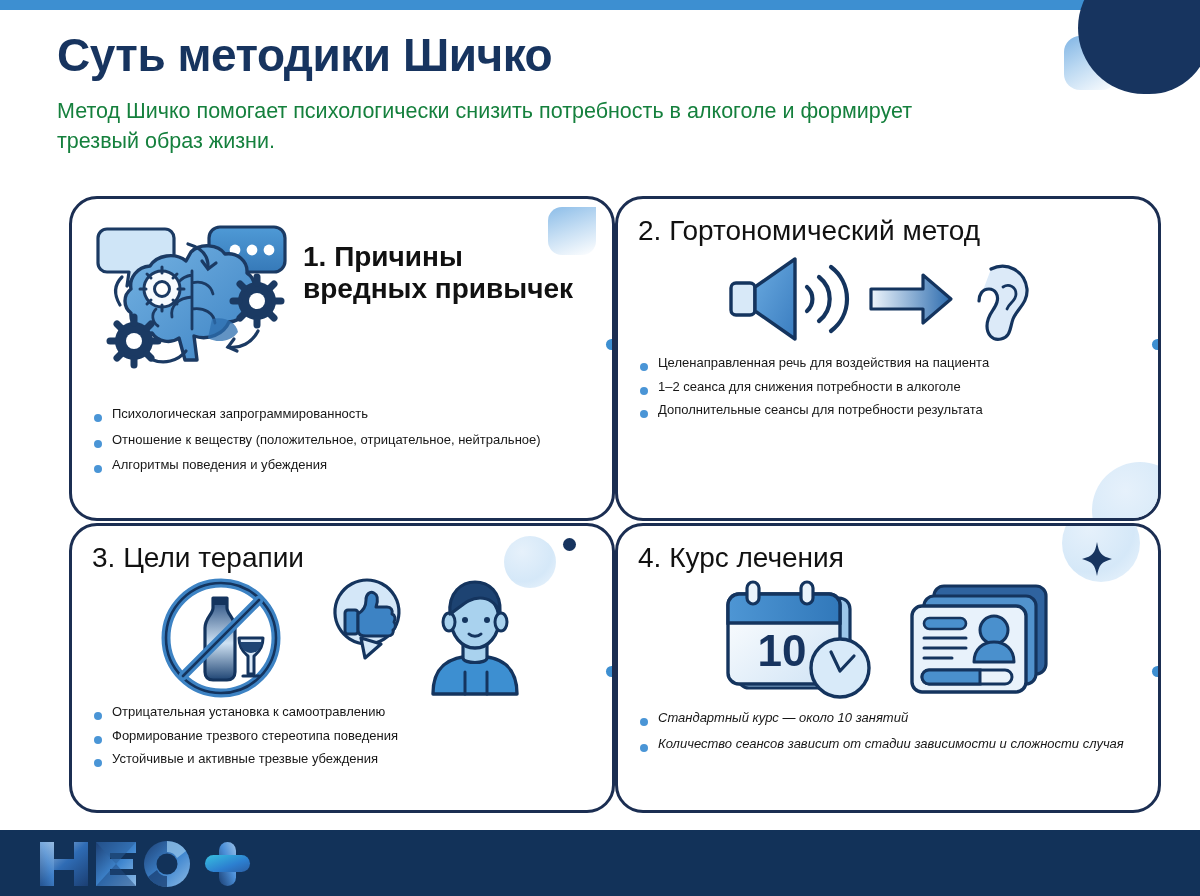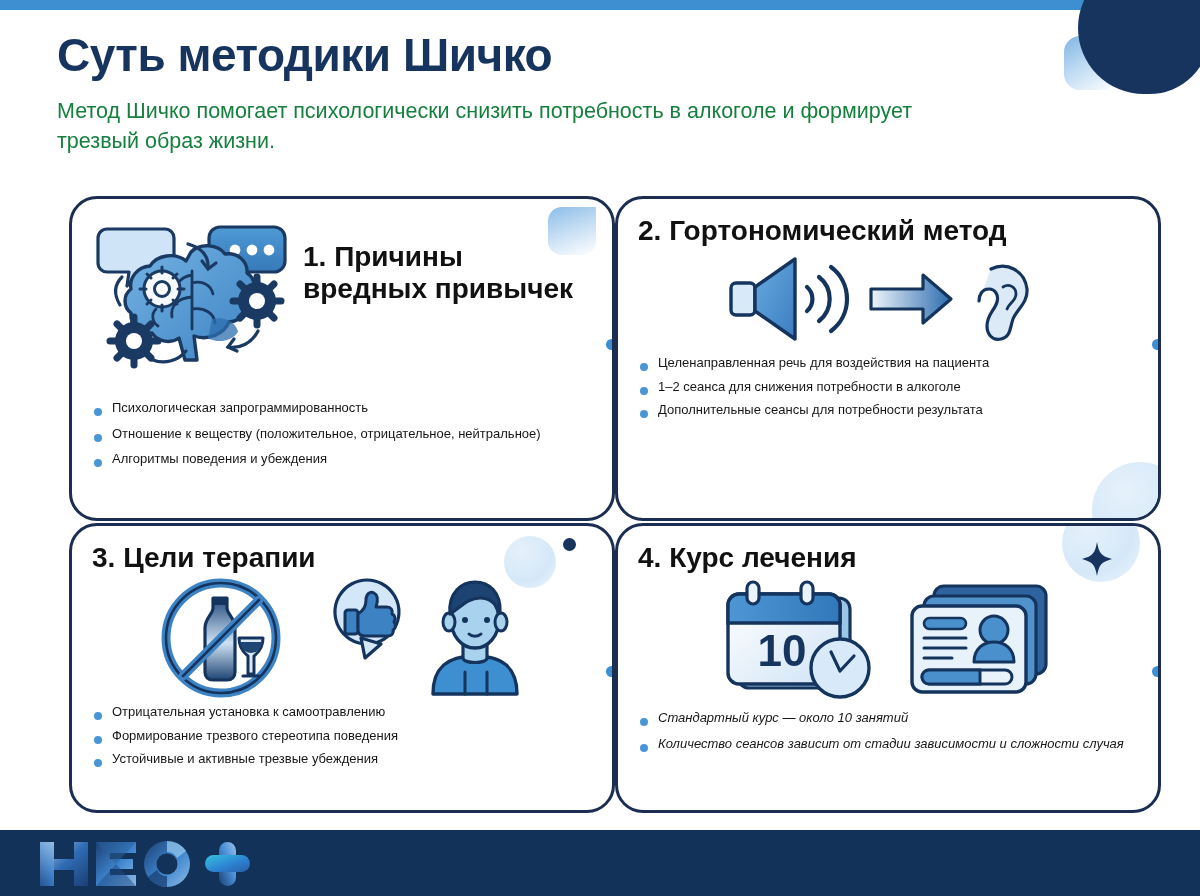--- a/index.html
+++ b/index.html
@@ -91,21 +91,21 @@
   }
   .deco-dot-navy{
     position:absolute; width:13px; height:13px; border-radius:50%;
     background:#17345f; z-index:1;
   }
   .sparkle{ position:absolute; z-index:1; }
 
   
   .card-head{ position:relative; z-index:2; }
   .card-title{
-    font-size:28px; font-weight:bold; color:#111111; line-height:1.16;
+    font-size:28px; font-weight:normal; color:#111111; line-height:1.16;
   }
   .c1-layout{ display:flex; align-items:flex-start; gap:6px; position:relative; z-index:2; }
   .c1-icon{ flex:0 0 auto; margin-top:4px; }
   .c1-title{ margin-top:26px; font-size:28px; font-weight:bold; color:#111; line-height:1.16; }
 
   .bullets{ list-style:none; position:relative; z-index:2; }
   .bullets li{
     position:relative;
     padding-left:20px;
     font-size:13px;
@@ -239,21 +239,21 @@
             <path d="M166 112 c-6 12 -18 18 -30 16"></path>
               <path d="M142 120 l-6 8 l9 4"></path>
             <path d="M30 58 c-8 8 -8 18 -2 28"></path>
             <path d="M58 140 c14 6 28 2 36 -8"></path>
           </g>
         </svg>
       </div>
       <div class="c1-title">1. Причины вредных привычек</div>
     </div>
 
-    <ul class="bullets" style="margin-top:22px;">
+    <ul class="bullets" style="margin-top:28px;">
       <li>Психологическая запрограммированность</li>
       <li>Отношение к веществу (положительное, отрицательное, нейтральное)</li>
       <li>Алгоритмы поведения и убеждения</li>
     </ul>
   </div>
 
   <div class="card">
     <div class="notch-dot"></div>
     <div class="deco-circle-lt" style="width:96px;height:96px;right:-30px;bottom:-40px;"></div>
 

